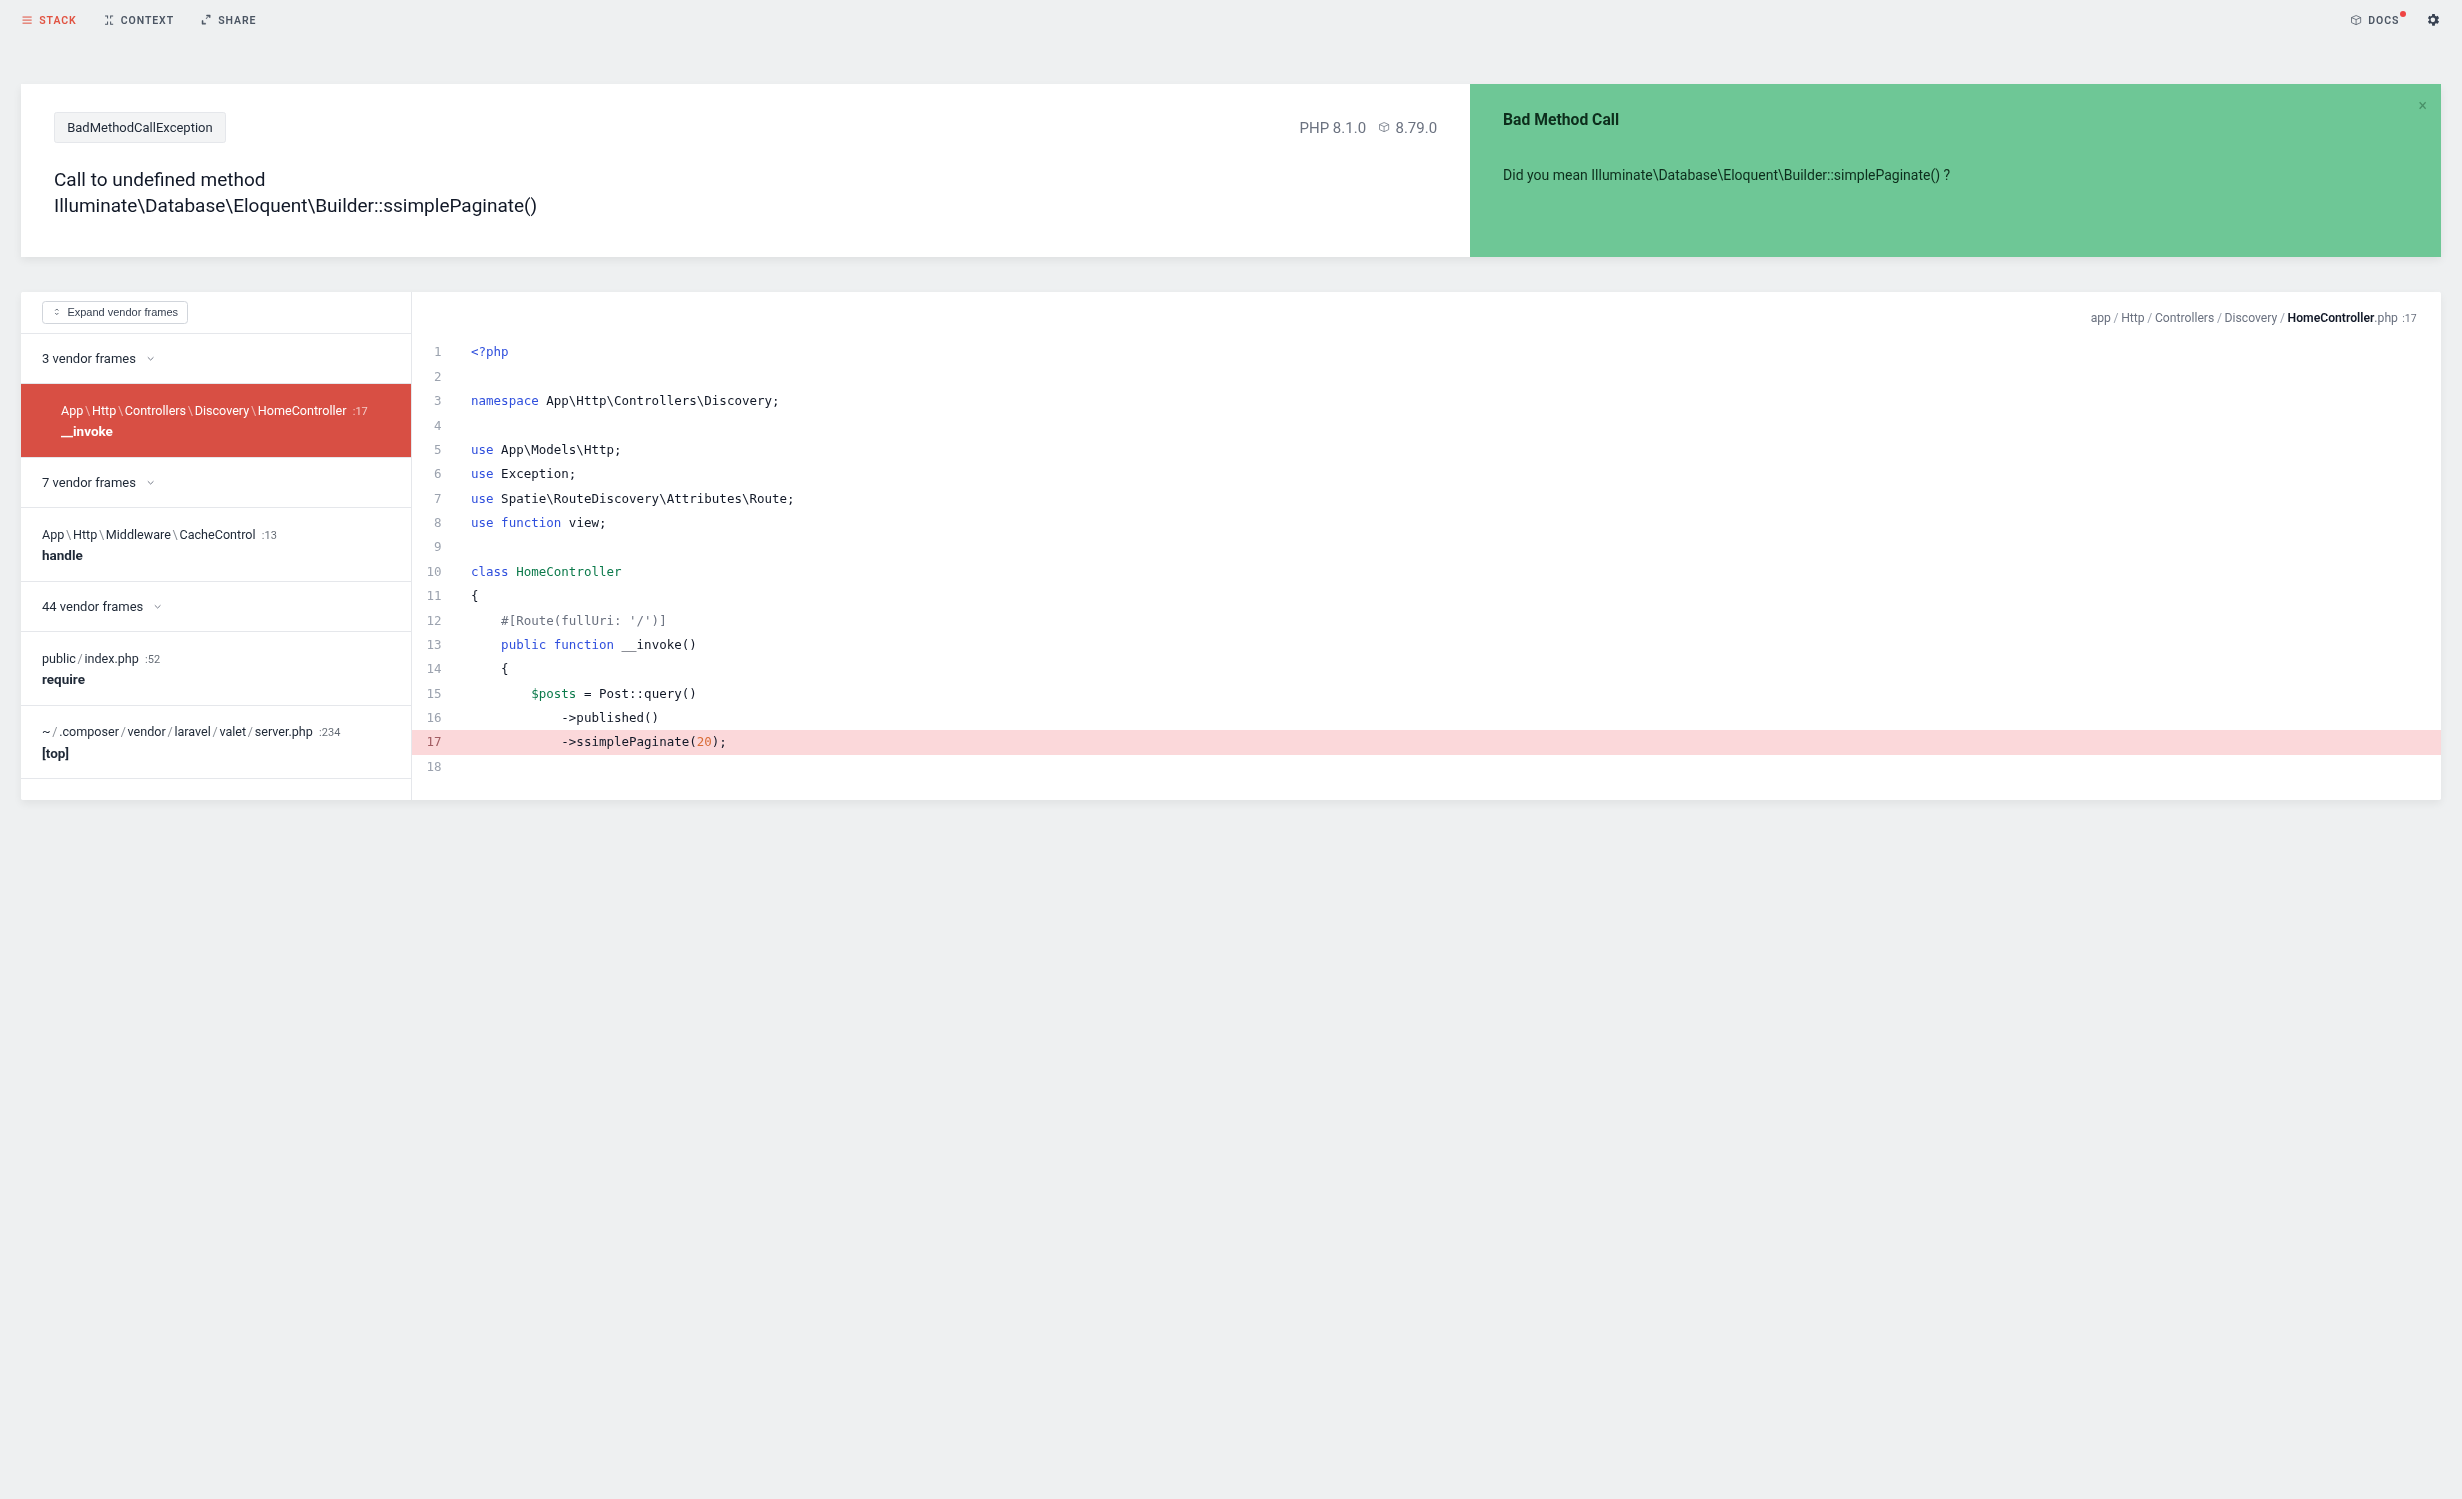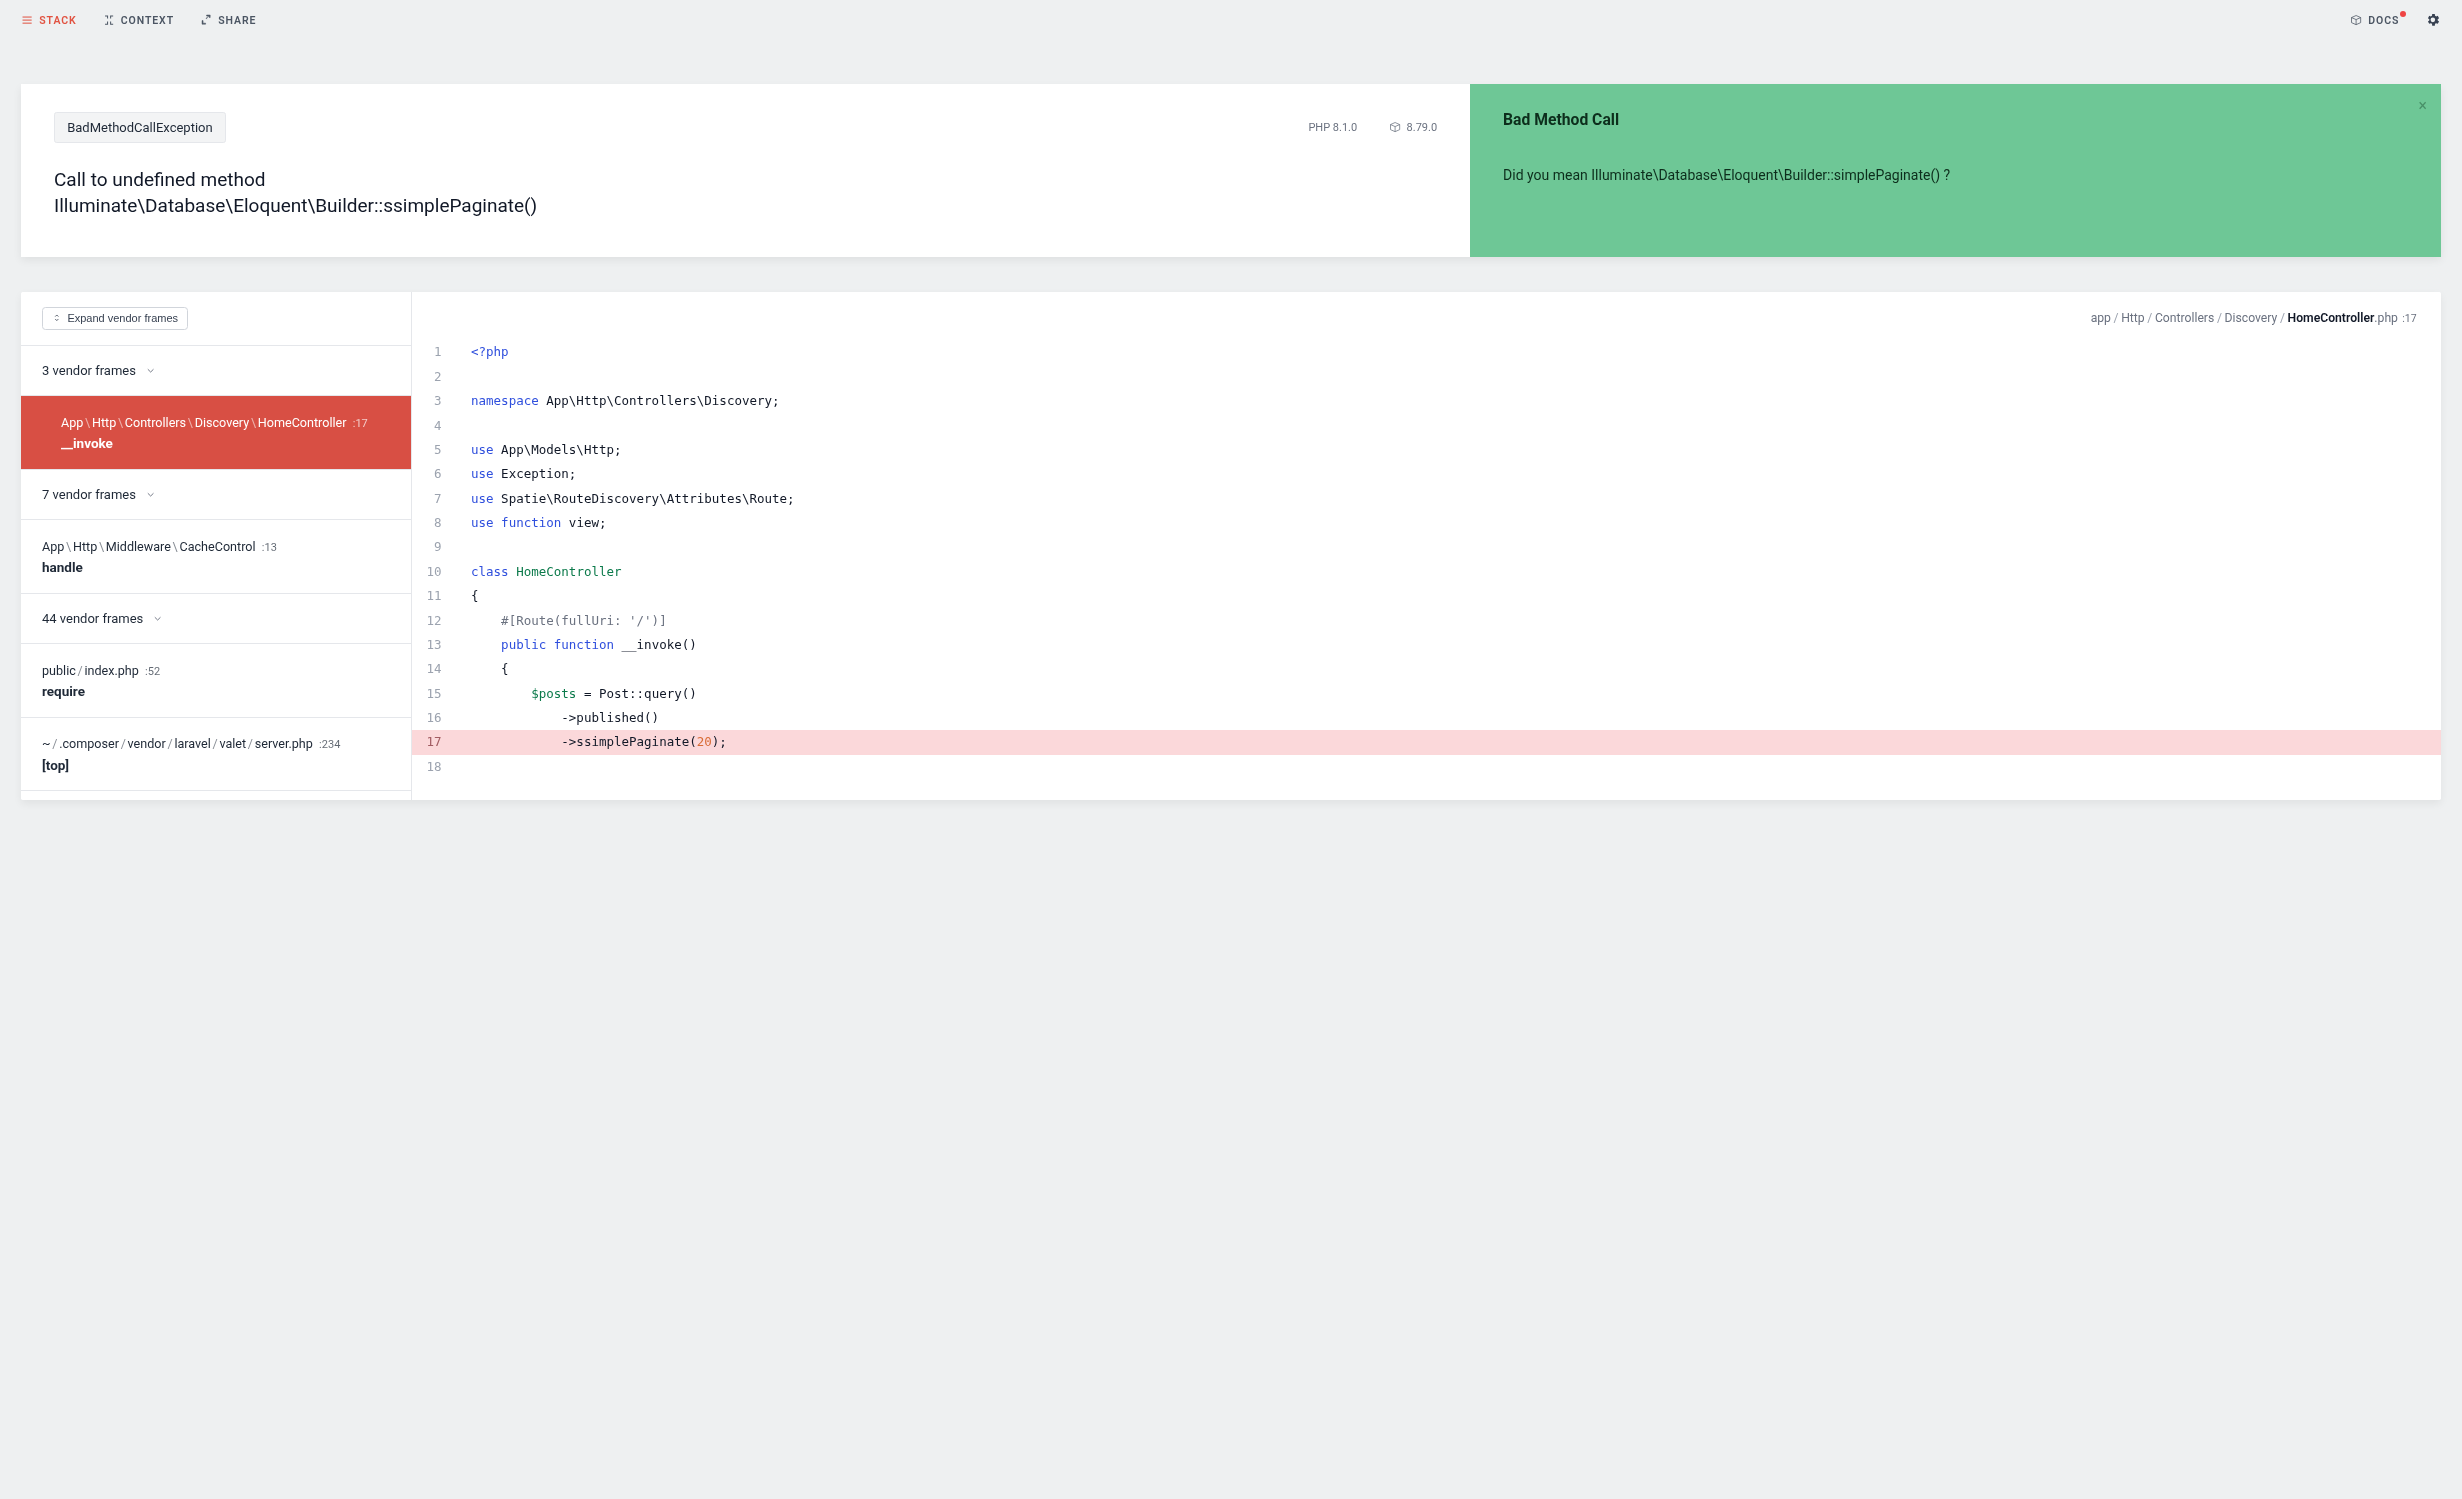--- a/index.html
+++ b/index.html
@@ -59,21 +59,21 @@
     .badge-row { display:flex; justify-content:space-between; align-items:center; }
     .exc-badge {
       display:inline-block;
       background:#f3f4f5;
       border:0.9px solid #e5e7eb;
       padding: 7px 12.2px;
       font-size: 13px;
       color:#1f2937;
       border-radius:2.6px;
     }
-    .versions { display:flex; gap:32px; align-items:center; color:#6b7280; font-size:11px; }
+    .versions { display:flex; gap:12px; align-items:center; color:#6b7280; font-size:15px; }
     .versions .lar { display:inline-flex; align-items:center; gap:5.2px; }
     .lar svg { width:12.2px; height:12.2px; stroke:currentColor; fill:none; stroke-width:1.5; }
     .exc-msg {
       margin-top: 24.4px;
       font-size: 19px;
       font-weight: 400;
       color:#111827;
       line-height:1.35;
       max-width: 558px;
     }
@@ -83,21 +83,21 @@
     .main {
       display:grid;
       grid-template-columns: 391px 1fr;
       background:#fff;
       margin-top: 35px;
       box-shadow: 0 3.5px 8.7px rgba(0,0,0,0.06);
       border-radius:1.7px;
     }
     .frames { border-right:0.9px solid #e5e7eb; }
     .frames-head {
-      padding: 15px 21px;
+      padding: 9px 21px;
       border-bottom:0.9px solid #e5e7eb;
     }
     .expand-btn {
       display:inline-flex; align-items:center; gap:6.1px;
       border:0.9px solid #d1d5db; border-radius:3.5px;
       padding:4.4px 8.7px; font-size:11px; color:#374151;
       cursor:pointer; background:#fff;
     }
     .expand-btn svg { width:9.6px; height:9.6px; stroke:currentColor; }
     .frame {

